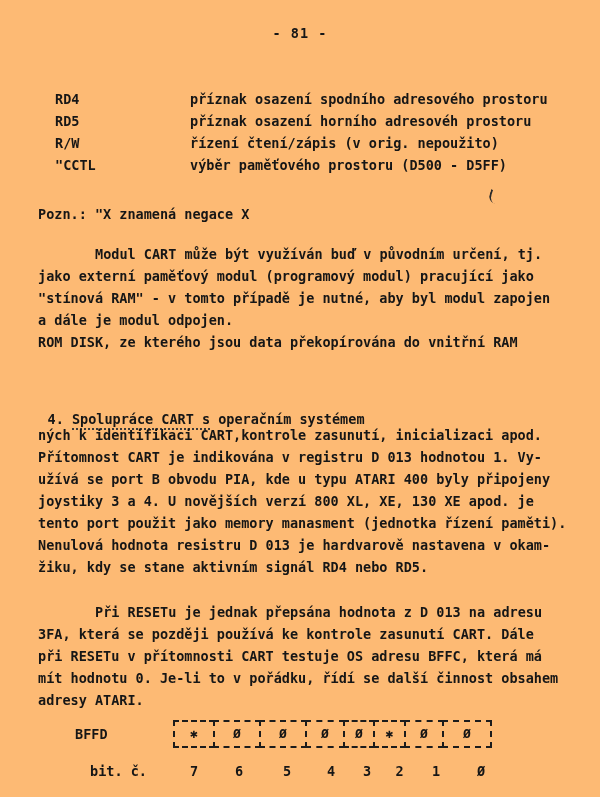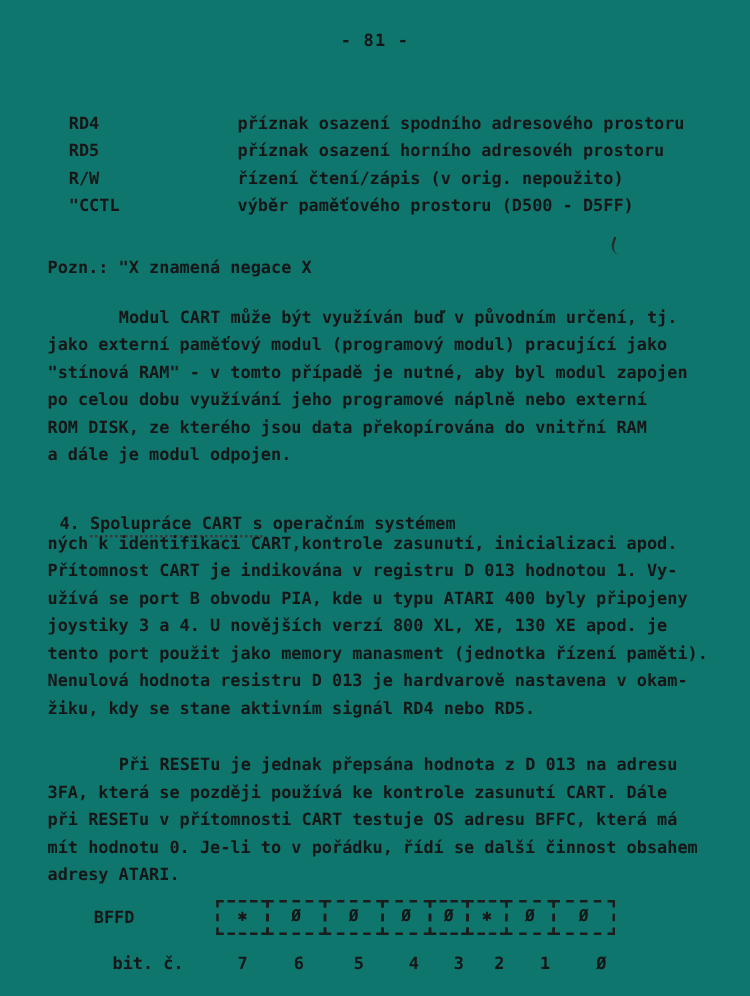--- a/index.html
+++ b/index.html
@@ -1,21 +1,21 @@
 <!DOCTYPE html>
 <html><head>
 <meta charset="utf-8">
 <style>
   * { margin:0; padding:0; box-sizing:border-box; }
   html,body { width:600px; }
   body { background:#e8e8e6; }
   .page {
     position:relative;
     width:600px; height:797px;
-    background:#0f766e;
+    background:#fdba74;
     color:#161616;
     font-family:"DejaVu Sans Mono", monospace;
     font-weight:bold;
     font-size:13.5px;
     line-height:22px;
     overflow:hidden;
   }
   .abs { position:absolute; }
   .line { height:22px; white-space:pre; }
   .indent { padding-left:57px; }
@@ -79,23 +79,22 @@
   </div>
 
   <div id="pen-mark" class="abs"></div>
 
   <div id="note" class="abs line">Pozn.: "X znamená negace X</div>
 
   <div id="para1" class="abs">
     <div class="line indent">Modul CART může být využíván buď v původním určení, tj.</div>
     <div class="line">jako externí paměťový modul (programový modul) pracující jako</div>
     <div class="line">"stínová RAM" - v tomto případě je nutné, aby byl modul zapojen</div>
-    <div class="line">po celou dobu využívání jeho programové náplně nebo externí</div>
+    <div class="line">a dále je modul odpojen.</div>
     <div class="line">ROM DISK, ze kterého jsou data překopírována do vnitřní RAM</div>
-    <div class="line">a dále je modul odpojen.</div>
   </div>
 
   <div id="heading" class="abs">
     <span>4. </span><span class="heading-underline">Spolupráce CART s</span><span> operačním systémem</span>
   </div>
 
   <div id="para2" class="abs">
     <div class="line">ných k identifikaci CART,kontrole zasunutí, inicializaci apod.</div>
     <div class="line">Přítomnost CART je indikována v registru D 013 hodnotou 1. Vy-</div>
     <div class="line">užívá se port B obvodu PIA, kde u typu ATARI 400 byly připojeny</div>

